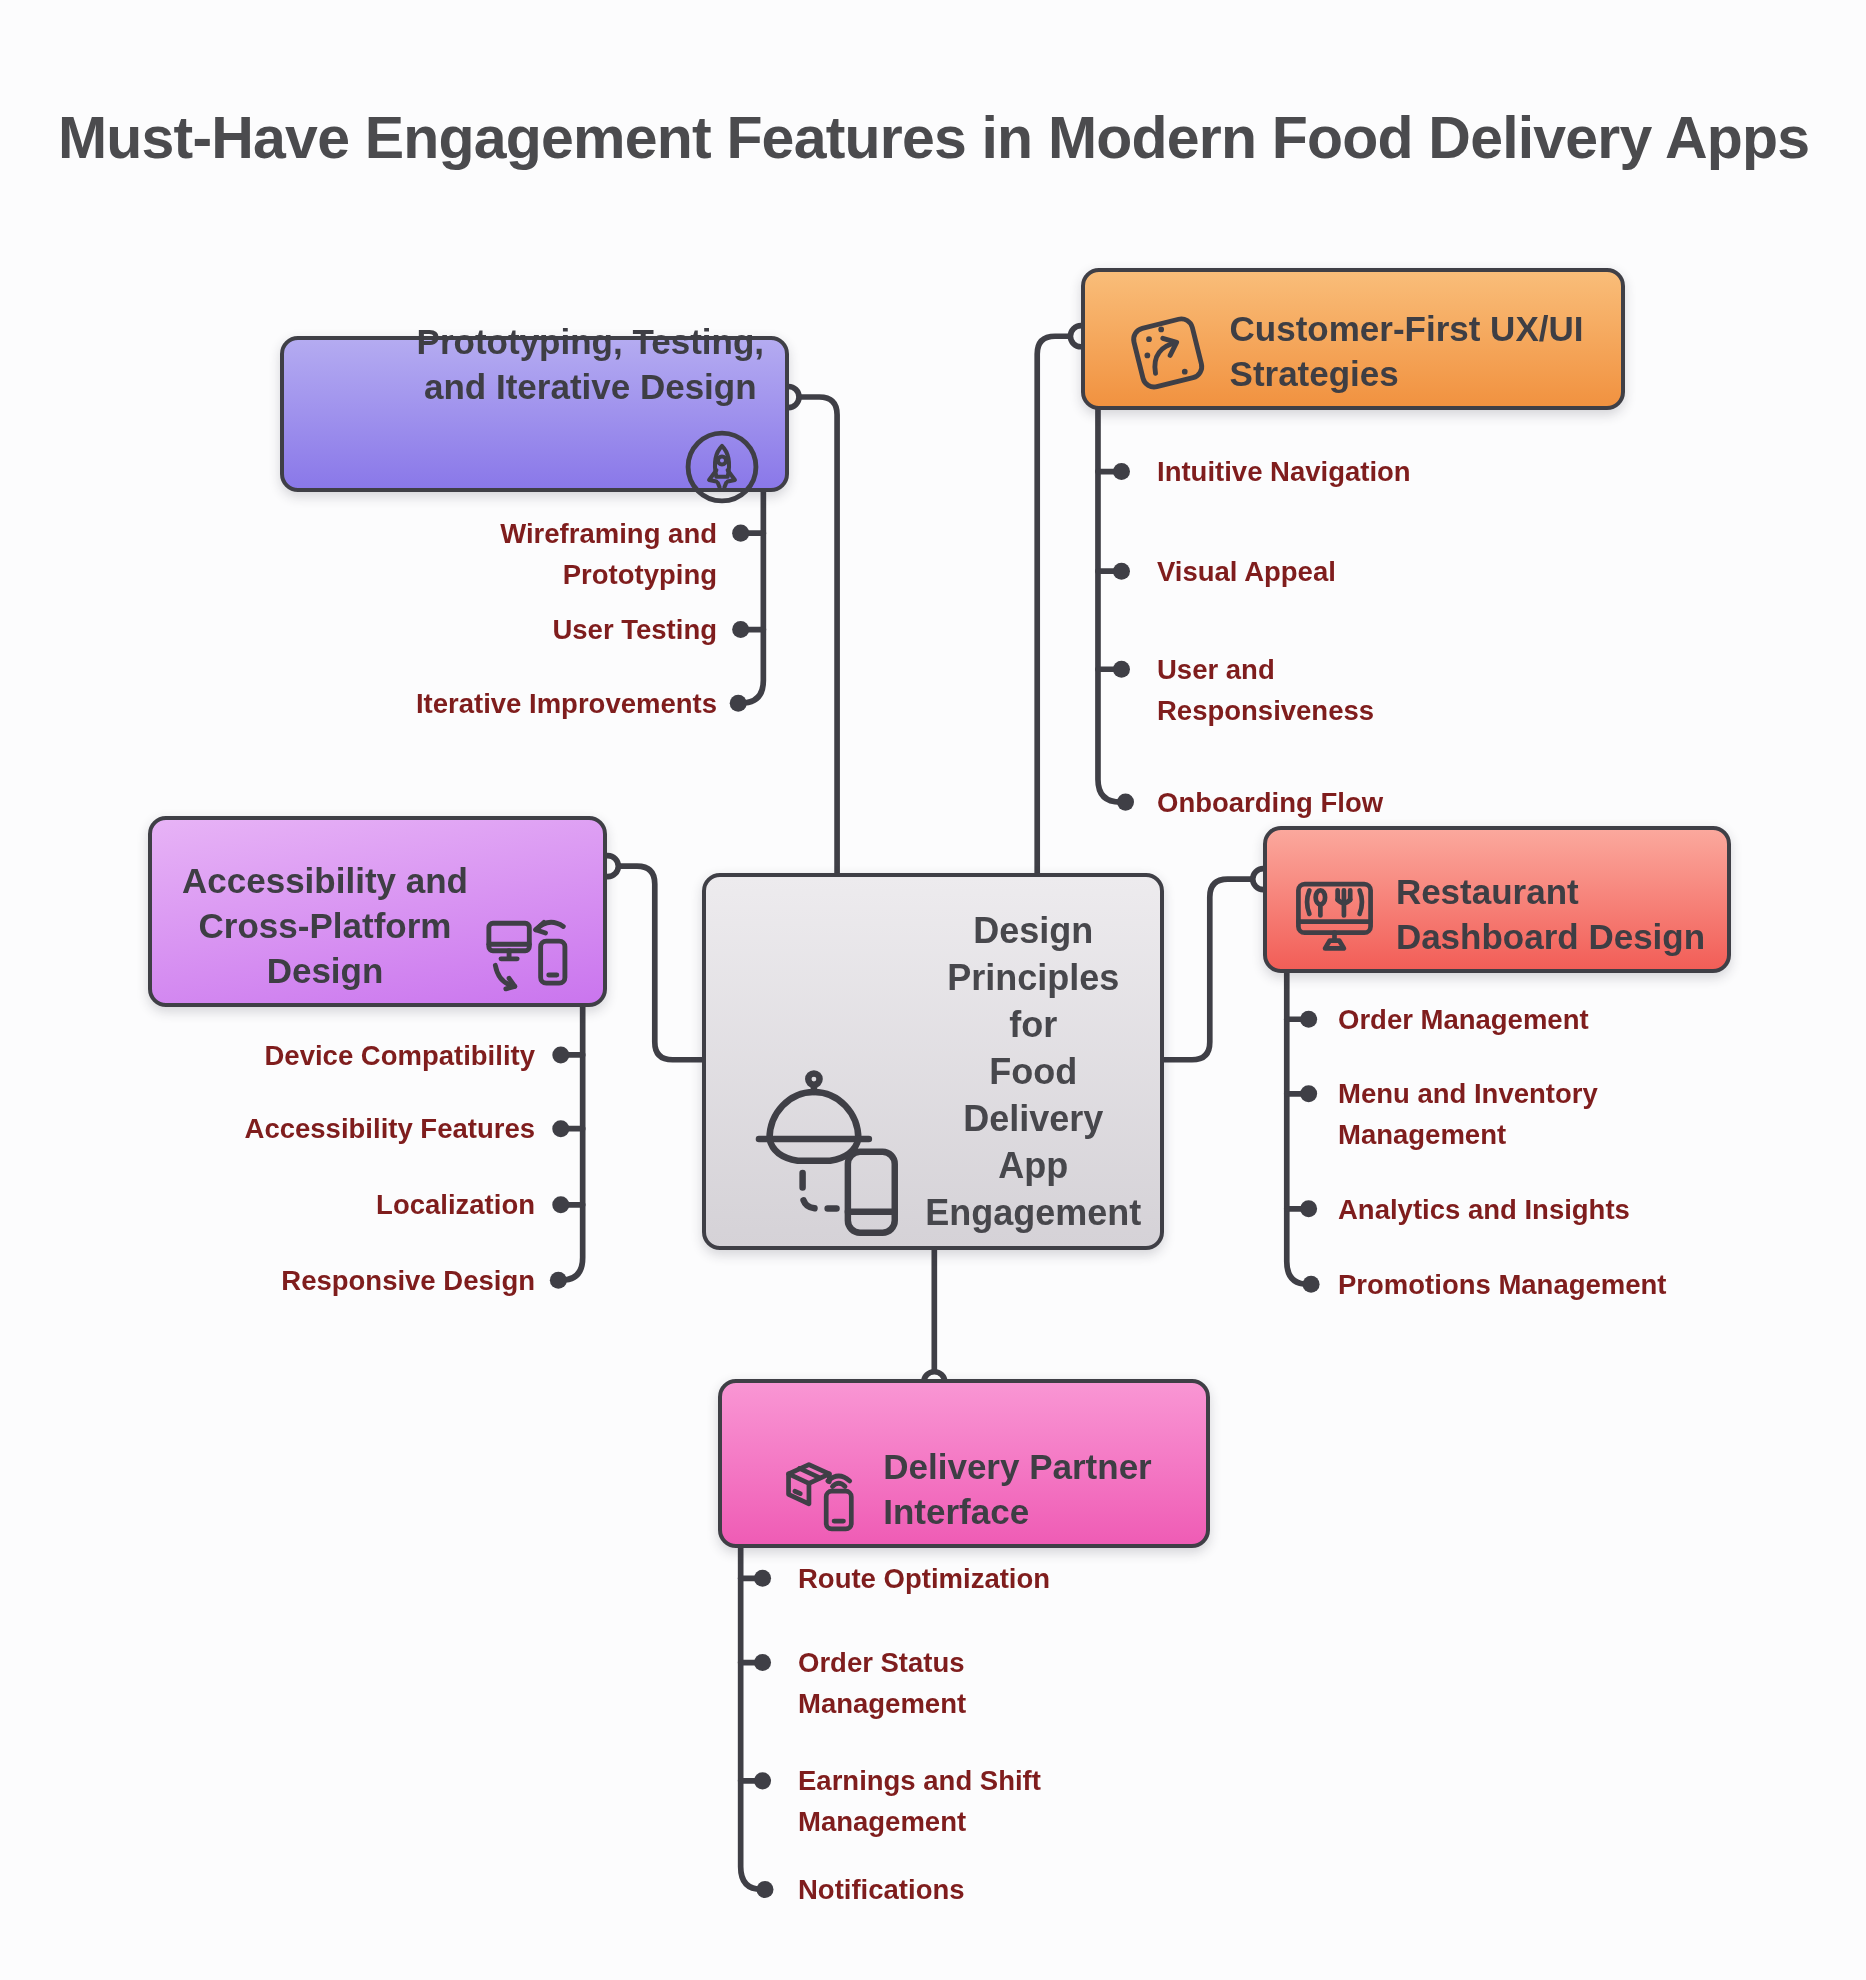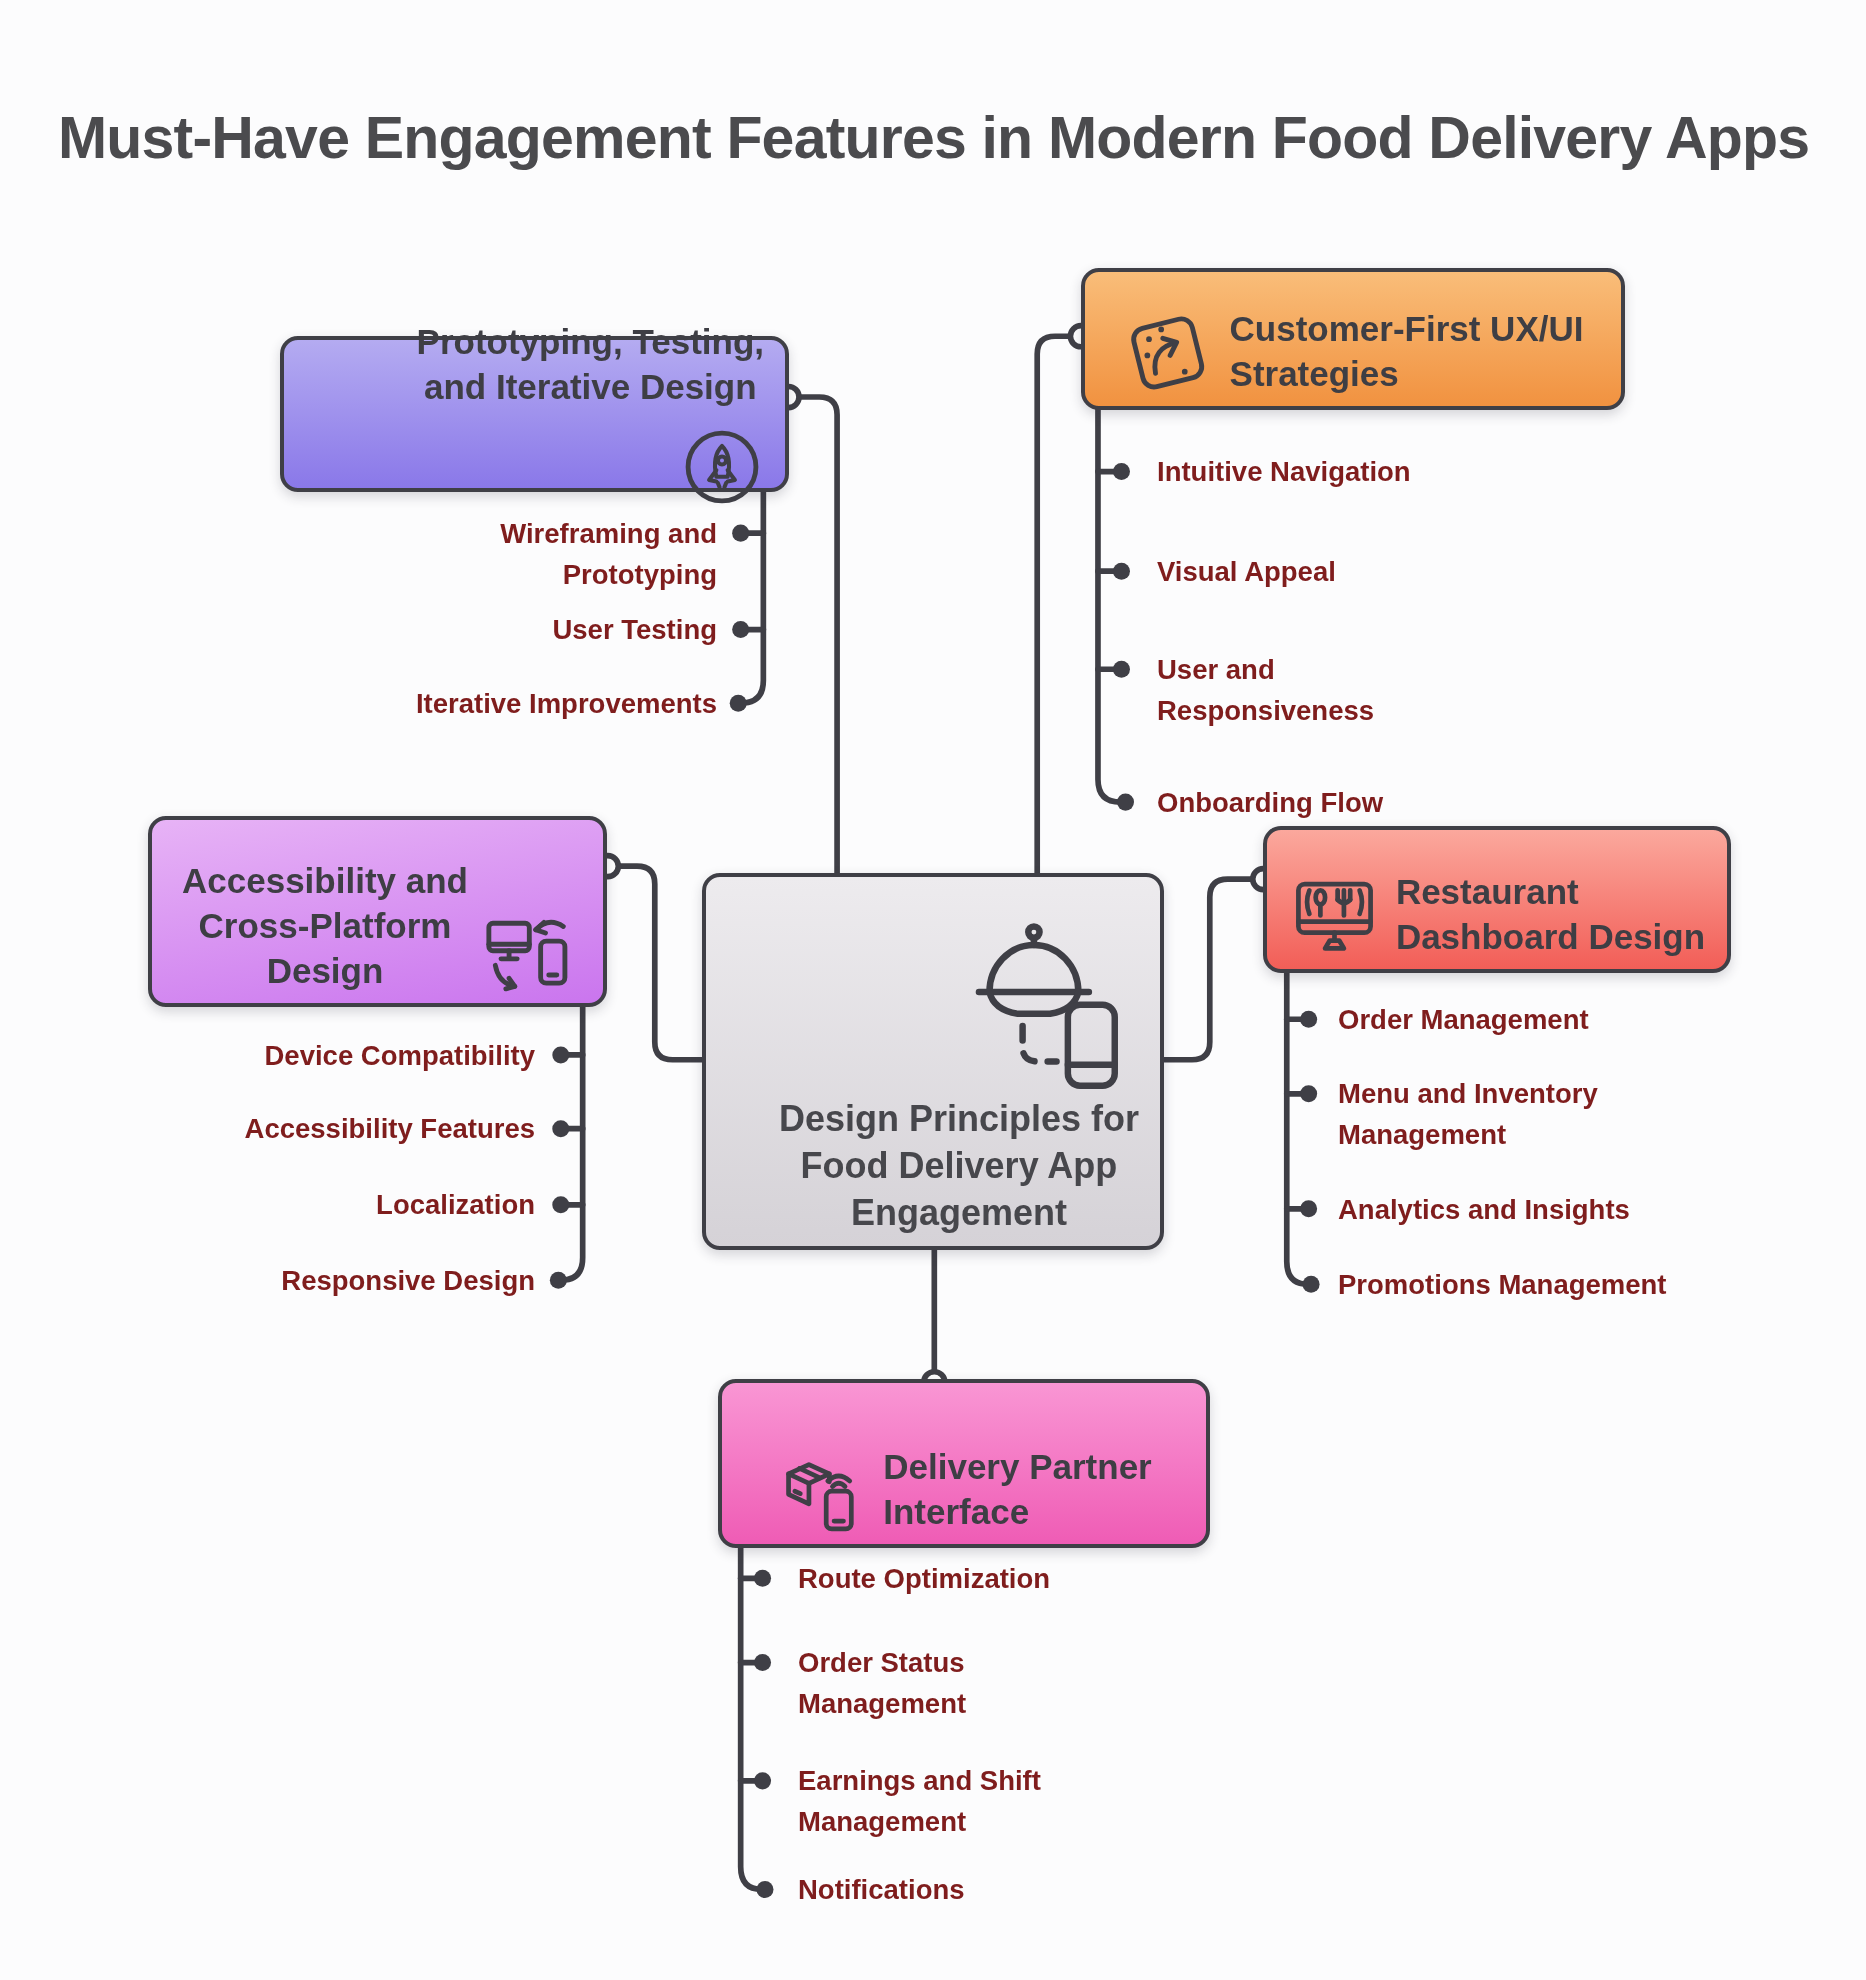--- a/index.html
+++ b/index.html
@@ -13,21 +13,21 @@
         display:flex;align-items:flex-end;justify-content:center;gap:16px;padding:9.7px 21px;
         box-shadow:0 4.9px 11.3px rgba(40,40,55,.18);}
   .node-label{font-size:35px;font-weight:700;line-height:45px;color:#3e3e44;white-space:pre-line;text-align:center;}
   .node-label.left{text-align:left;}
   .node.purple {left:280px; top:336px; width:509px;height:156px;background:linear-gradient(180deg,#b4abf1 0%,#8a78e9 100%);flex-direction:column;}
   .node.orange {left:1081px;top:268px; width:544px;height:142px;background:linear-gradient(180deg,#f9bd79 0%,#f19240 100%);}
   .node.magenta{left:148px; top:816px;width:459px;height:191px;background:linear-gradient(170deg,#e7b3f6 0%,#ca75ee 100%);}
   .node.salmon {left:1263px;top:826px;width:468px;height:147px;background:linear-gradient(180deg,#fba89d 0%,#f25e57 100%);}
   .node.pink   {left:718px; top:1379px;width:492px;height:169px;background:linear-gradient(180deg,#f996d4 0%,#ef5cb5 100%);}
   .node.center {left:702px; top:873px;width:462px;height:377px;background:linear-gradient(180deg,#edebee 0%,#d5d2d7 100%);
-                flex-direction:column;gap:6.5px;padding-top:34px;}
+                flex-direction:row;gap:6.5px;padding-top:34px;}
   .node.center .node-label{font-size:36px;line-height:47px;color:#47474c;}
   .icon{display:inline-flex;flex:0 0 auto;}
   .item{position:absolute;font-size:27.5px;font-weight:700;line-height:41px;color:#7f1d1d;white-space:pre-line;}
   .item.right{text-align:right;}
   .item.left{text-align:left;}
 </style>
 </head>
 <body>
 
 <div class="page">

